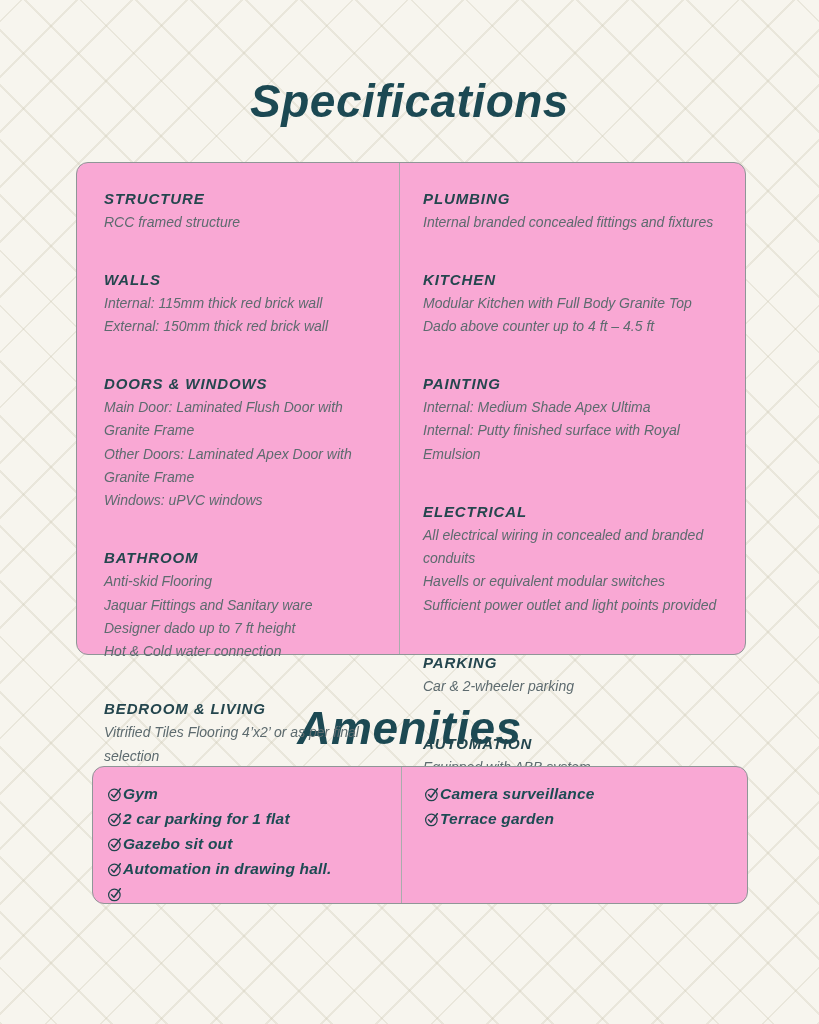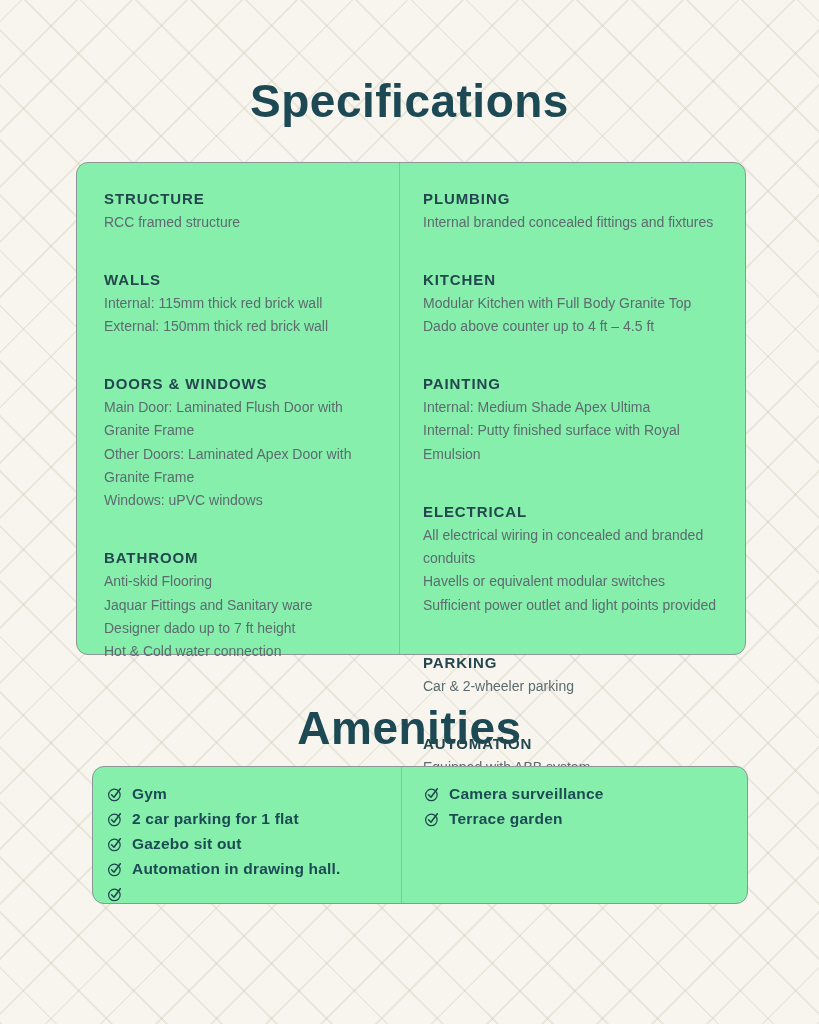--- a/index.html
+++ b/index.html
@@ -7,38 +7,38 @@
   body {
     width: 819px;
     height: 1024px;
     font-family: "Liberation Sans", sans-serif;
     background-color: #f7f5ee;
     background-image:
       repeating-linear-gradient(45deg,  rgba(202,197,176,0.30) 0 2px, transparent 2px 39px),
       repeating-linear-gradient(-45deg, rgba(202,197,176,0.30) 0 2px, transparent 2px 39px);
     overflow: hidden;
   }
-  .page { position: relative; width: 819px; height: 1024px; }
+  .page { position: relative; width: 819px; height: 1024px; font-style: italic; }
 
   .big-title {
     margin: 0;
     text-align: center;
     color: #1c4953;
     font-weight: 700;
     font-size: 46px;
     line-height: 1.12;
     letter-spacing: 0.5px;
   }
   #specifications-title { padding-top: 76px; }
   #amenities-title { padding-top: 48px; }
 
   .card {
     position: relative;
     display: flex;
-    background: #86efac;
+    background: #f9a8d4;
     border: 1.5px solid #8f9697;
     border-radius: 12px;
   }
   .specs-card {
     margin: 34px 73px 0 76px;
     height: 493px;
   }
   .amenities-card {
     margin: 12px 71px 0 92px;
     height: 138px;
@@ -67,21 +67,20 @@
     line-height: 1.66;
   }
 
   .amenity-col { padding-top: 14px; }
   .amenity-col.left  { width: 308px; padding-left: 14px; padding-right: 10px; }
   .amenity-col.right { flex: 1;      padding-left: 22px; padding-right: 10px; }
 
   .amenity-item {
     display: flex;
     align-items: center;
-    gap: 9px;
     height: 25px;
     color: #1d4b54;
     font-size: 15.5px;
     font-weight: 700;
     letter-spacing: 0.2px;
   }
   .check-wrap { display: inline-flex; color: #20444d; flex: 0 0 auto; }
   .check-svg { width: 16px; height: 16px; display: block; }
 </style>
 </head>
@@ -113,20 +112,24 @@
         </div>
 
         <div class="spec-section">
           <div class="spec-heading">BATHROOM</div>
           <div class="spec-line">Anti-skid Flooring</div>
           <div class="spec-line">Jaquar Fittings and Sanitary ware</div>
           <div class="spec-line">Designer dado up to 7 ft height</div>
           <div class="spec-line">Hot &amp; Cold water connection</div>
         </div>
 
+        <div class="spec-section">
+          <div class="spec-heading">BEDROOM &amp; LIVING</div>
+          <div class="spec-line">Vitrified Tiles Flooring 4’x2’ or as per final selection</div>
+        </div>
       </div>
     <div class="v-divider"></div>
     <div class="spec-col right">
 
         <div class="spec-section">
           <div class="spec-heading">PLUMBING</div>
           <div class="spec-line">Internal branded concealed fittings and fixtures</div>
         </div>
 
         <div class="spec-section">

